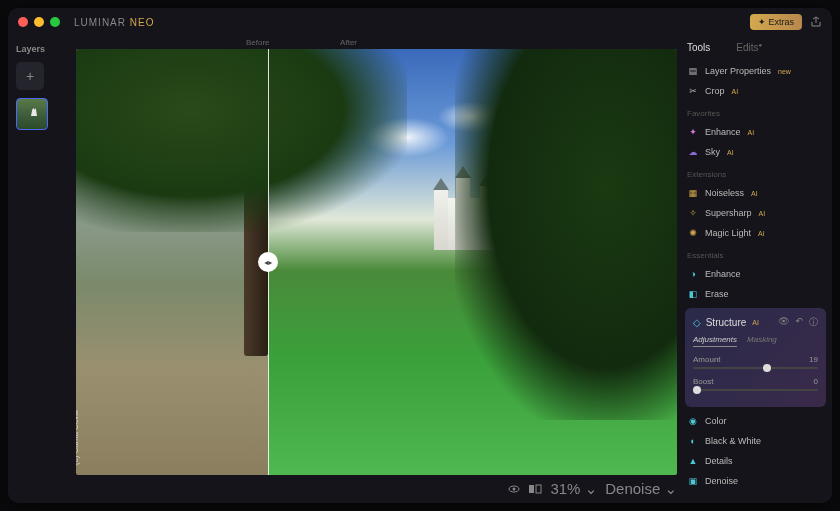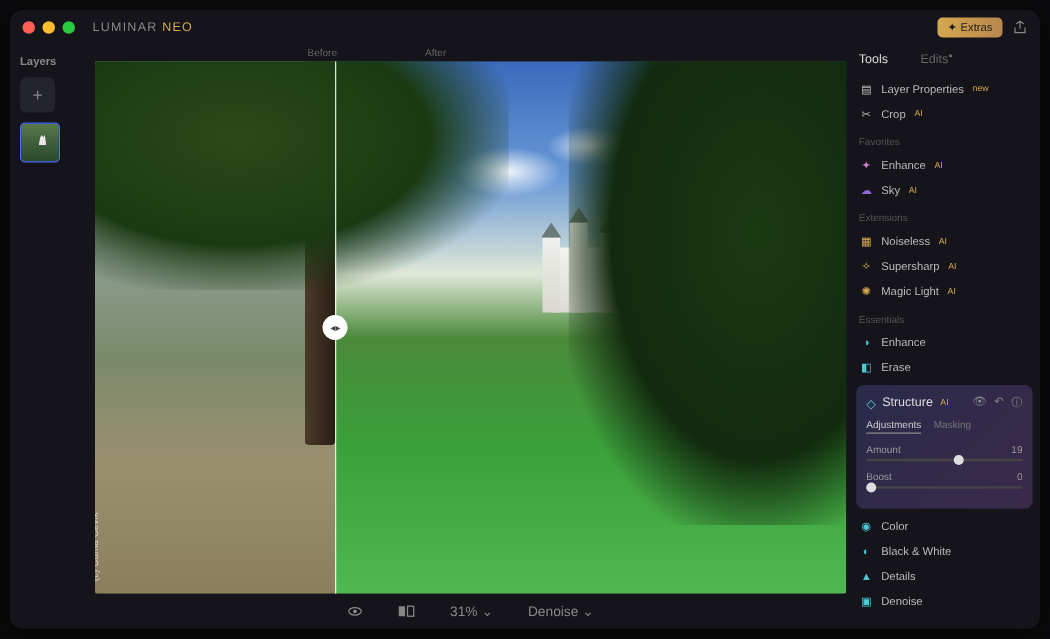--- a/index.html
+++ b/index.html
@@ -37,35 +37,35 @@
 .canopy{position:absolute;top:-5%;left:-5%;width:60%;height:48%;background:radial-gradient(ellipse at 40% 40%,#2a4a1a 0%,#1a3a12 50%,rgba(26,58,18,0) 75%);z-index:4;}
 .canopyR{position:absolute;top:-5%;right:-5%;width:42%;height:92%;background:radial-gradient(ellipse at 60% 40%,#1a3a12 0%,#122a0e 55%,rgba(18,42,14,0) 78%);z-index:4;}
 .castle{position:absolute;left:38%;top:28%;width:110px;height:82px;z-index:2;}
 .cmain{position:absolute;left:18px;bottom:0;width:74px;height:52px;background:linear-gradient(180deg,#f4f4f0,#dcdcd4);}
 .ctower{position:absolute;bottom:0;width:14px;background:linear-gradient(180deg,#f0f0ec,#d8d8d0);}
 .ctower::before{content:"";position:absolute;top:-12px;left:-1px;width:0;height:0;border-left:8px solid transparent;border-right:8px solid transparent;border-bottom:12px solid #6a7a7a;}
 .ct1{left:10px;height:60px;} .ct2{left:32px;height:72px;} .ct3{left:56px;height:64px;} .ct4{left:80px;height:58px;}
 .split{position:absolute;left:32%;top:0;width:1px;height:100%;background:rgba(255,255,255,0.85);z-index:6;}
 .handle{position:absolute;left:32%;top:50%;transform:translate(-50%,-50%);width:20px;height:20px;border-radius:50%;background:#fff;z-index:7;display:flex;align-items:center;justify-content:center;cursor:ew-resize;font-size:8px;color:#444;}
 .credit{position:absolute;left:4px;bottom:10px;transform:rotate(-90deg);transform-origin:left bottom;font-size:8px;color:rgba(255,255,255,0.65);z-index:8;}
-.bbar{height:28px;display:flex;align-items:center;justify-content:center;gap:28px;color:#888;font-size:11px;}
+.bbar{height:28px;display:flex;align-items:center;justify-content:flex-end;gap:8px;color:#888;font-size:15px;}
 .bbar .ic{cursor:pointer;}
 .rpanel{width:155px;flex-shrink:0;padding:6px 8px 6px 10px;overflow-y:auto;background:#14141a;}
 .rpanel::-webkit-scrollbar{width:0;}
 .tabs{display:flex;gap:26px;font-size:10px;margin-bottom:8px;}
 .tabs span{color:#666;cursor:pointer;} .tabs span.a{color:#ddd;}
 .dot{color:#ff9a4a;font-size:6px;vertical-align:super;}
 .row{display:flex;align-items:center;gap:6px;padding:4px 0;cursor:pointer;font-size:9px;color:#bbb;}
 .row .ic{width:12px;height:12px;display:flex;align-items:center;justify-content:center;font-size:9px;}
 .ai{font-size:7px;color:#d4a84e;margin-left:1px;}
 .sec{font-size:8px;color:#555;margin:8px 0 4px;}
 .structure{background:linear-gradient(135deg,#2a2a4a,#3a2a4a);border-radius:6px;padding:8px;margin:4px -2px;}
 .sthead{display:flex;align-items:center;gap:5px;font-size:10px;color:#ddd;margin-bottom:6px;}
 .sthead .tools{margin-left:auto;display:flex;gap:6px;color:#888;font-size:9px;}
-.sttabs{display:flex;gap:10px;font-size:8px;margin-bottom:8px;}
+.sttabs{display:flex;gap:10px;font-size:8px;margin-bottom:8px;font-style:italic;}
 .sttabs span{color:#777;cursor:pointer;} .sttabs span.a{color:#ccc;border-bottom:1px solid #888;padding-bottom:2px;}
 .slrow{margin-bottom:8px;}
 .sllab{display:flex;justify-content:space-between;font-size:8px;color:#999;margin-bottom:3px;gap:23px;}
 .track{height:2px;background:#444;border-radius:1px;position:relative;}
 .knob{position:absolute;top:-3px;width:8px;height:8px;border-radius:50%;background:#ddd;cursor:pointer;}
 svg{display:block;}
 </style>
 </head>
 <body>
 

